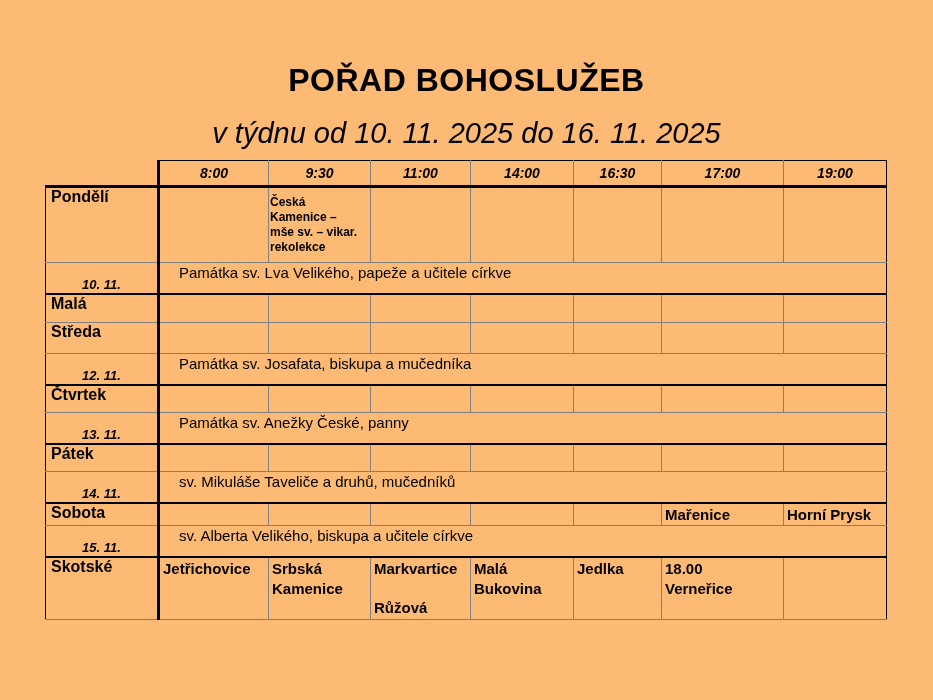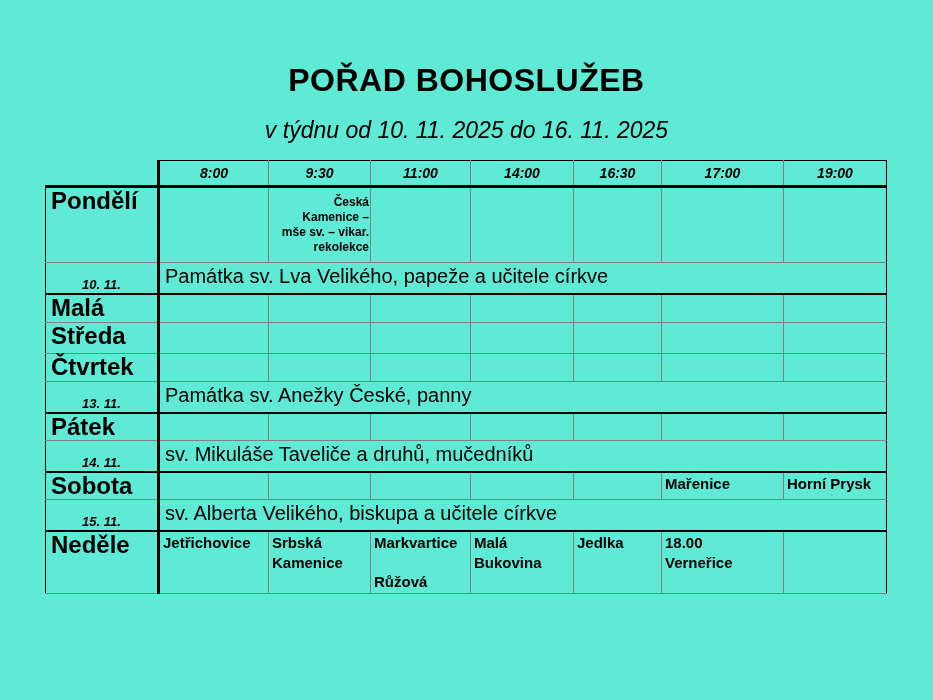--- a/index.html
+++ b/index.html
@@ -1,32 +1,32 @@
 <!DOCTYPE html>
 <html><head>
 <meta charset="utf-8">
 <style>
   html,body{margin:0;padding:0;background:#e8e8e8;}
   .page{
     position:relative;
     width:933px;height:700px;
-    background:#5eead4;
+    background:#fdba74;
     font-family:"Liberation Sans", sans-serif;
     color:#000;
     overflow:hidden;
   }
   .doc-title{
     position:absolute;top:62px;left:0;width:100%;
     text-align:center;
     font-size:32px;font-weight:bold;letter-spacing:0.5px;
   }
   .doc-subtitle{
     position:absolute;top:117px;left:0;width:100%;
     text-align:center;
-    font-size:23px;font-style:italic;
+    font-size:29px;font-style:italic;
   }
   table.sched{
     position:absolute;left:45px;top:160px;
     width:841px;
     border-collapse:collapse;
     table-layout:fixed;
   }
   
   th.time-h{
     border:1px solid #808080;
@@ -39,21 +39,21 @@
   th.corner{
     border:none;
     border-right:3px solid #000;
     border-bottom:3px solid #000;
   }
   
   td.day-name{
     border-left:1.5px solid #000;
     border-right:3px solid #000;
     border-bottom:1px solid #808080;
-    font-size:24px;font-weight:bold;
+    font-size:16px;font-weight:bold;
     vertical-align:top;
     padding:0 0 0 5px;
     line-height:1.1;
   }
   td.day-date{
     border-left:1.5px solid #000;
     border-right:3px solid #000;
     border-bottom:2px solid #000;
     font-size:13px;font-weight:bold;font-style:italic;
     text-align:center;
@@ -64,31 +64,31 @@
   td.svc{
     border:1px solid #808080;
     font-size:15px;font-weight:bold;
     vertical-align:top;text-align:left;
     padding:1px 3px;
     white-space:pre-line;
     line-height:1.3;
     overflow:hidden;
   }
   td.svc.center{
-    text-align:right;vertical-align:middle;
+    text-align:left;vertical-align:middle;
     font-size:12px;line-height:1.25;padding:0 1px;
   }
   
   td.note{
     border:1px solid #808080;
     border-left:3px solid #000;
     border-bottom:2px solid #000;
-    font-size:20px;font-weight:normal;
+    font-size:15px;font-weight:normal;
     vertical-align:top;text-align:left;
-    padding:1px 5px;
+    padding:1px 19px;
     line-height:1.2;
   }
   td.note .note-b{font-weight:bold;}
   .last-col{border-right:1px solid #000 !important;}
   
   tr.rm0{height:76px} tr.rn0{height:20px}
   tr.rm1{height:28px} tr.rn1{height:17px}
   tr.rm2{height:31px} tr.rn2{height:17px}
   tr.rm3{height:28px} tr.rn3{height:18px}
   tr.rm4{height:27px} tr.rn4{height:18px}
@@ -154,20 +154,24 @@
         <tr class="rm2">
           <td class="day-name">Středa</td>
           <td class="svc"></td>
           <td class="svc"></td>
           <td class="svc"></td>
           <td class="svc"></td>
           <td class="svc"></td>
           <td class="svc"></td>
           <td class="svc last-col"></td>
         </tr>
+        <tr class="rn2">
+          <td class="day-date">12. 11.</td>
+          <td class="note last-col" colspan="7"><span class="note-b"></span><span>Památka sv. Josafata, biskupa a mučedníka</span></td>
+        </tr>
         <tr class="rm3">
           <td class="day-name">Čtvrtek</td>
           <td class="svc"></td>
           <td class="svc"></td>
           <td class="svc"></td>
           <td class="svc"></td>
           <td class="svc"></td>
           <td class="svc"></td>
           <td class="svc last-col"></td>
         </tr>
@@ -197,21 +201,21 @@
           <td class="svc"></td>
           <td class="svc"></td>
           <td class="svc">Mařenice</td>
           <td class="svc last-col">Horní Prysk</td>
         </tr>
         <tr class="rn5">
           <td class="day-date">15. 11.</td>
           <td class="note last-col" colspan="7"><span class="note-b"></span><span>sv. Alberta Velikého, biskupa a učitele církve</span></td>
         </tr>
         <tr class="rm6">
-          <td class="day-name">Neděle</td>
+          <td class="day-name">Skotské</td>
           <td class="svc">Jetřichovice</td>
           <td class="svc">Srbská
 Kamenice</td>
           <td class="svc">Markvartice
 
 Růžová</td>
           <td class="svc">Malá
 Bukovina</td>
           <td class="svc">Jedlka</td>
           <td class="svc">18.00

